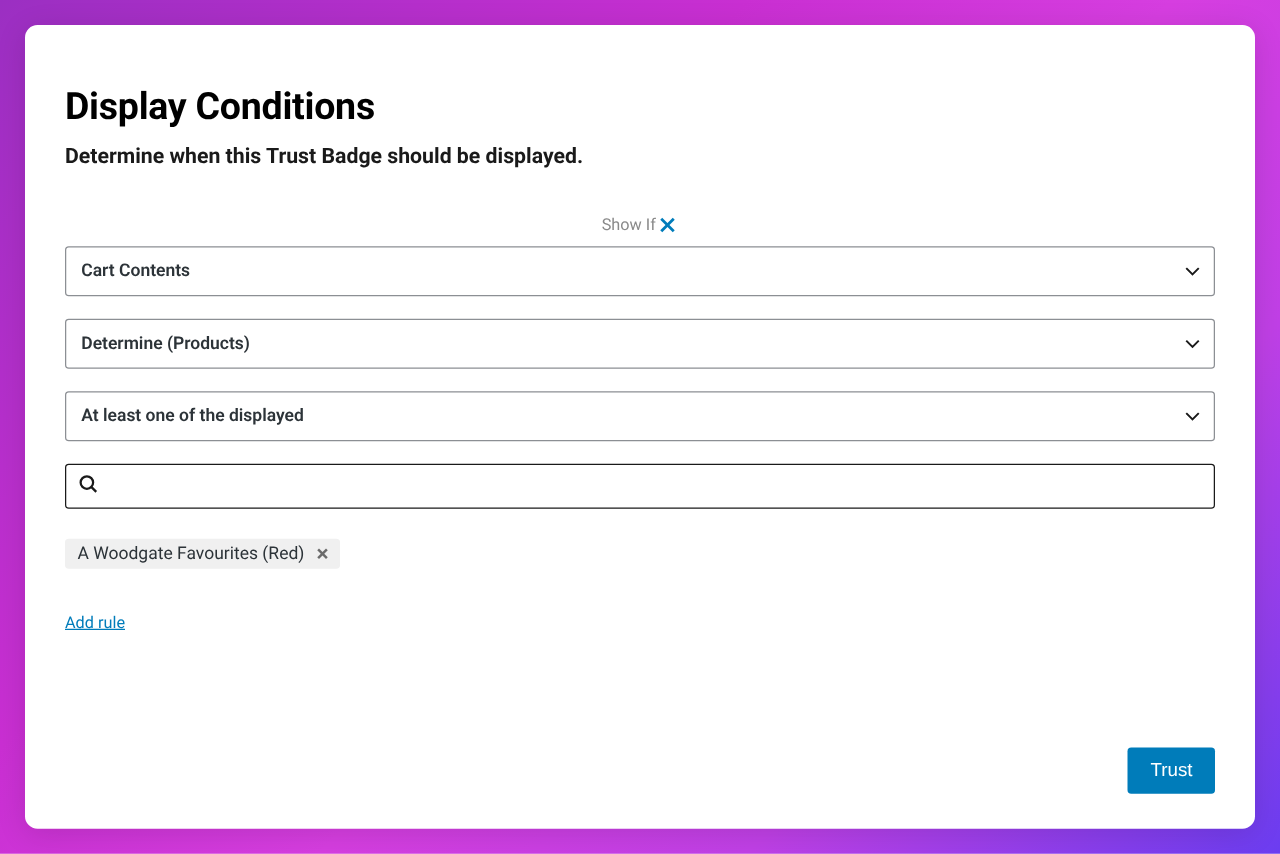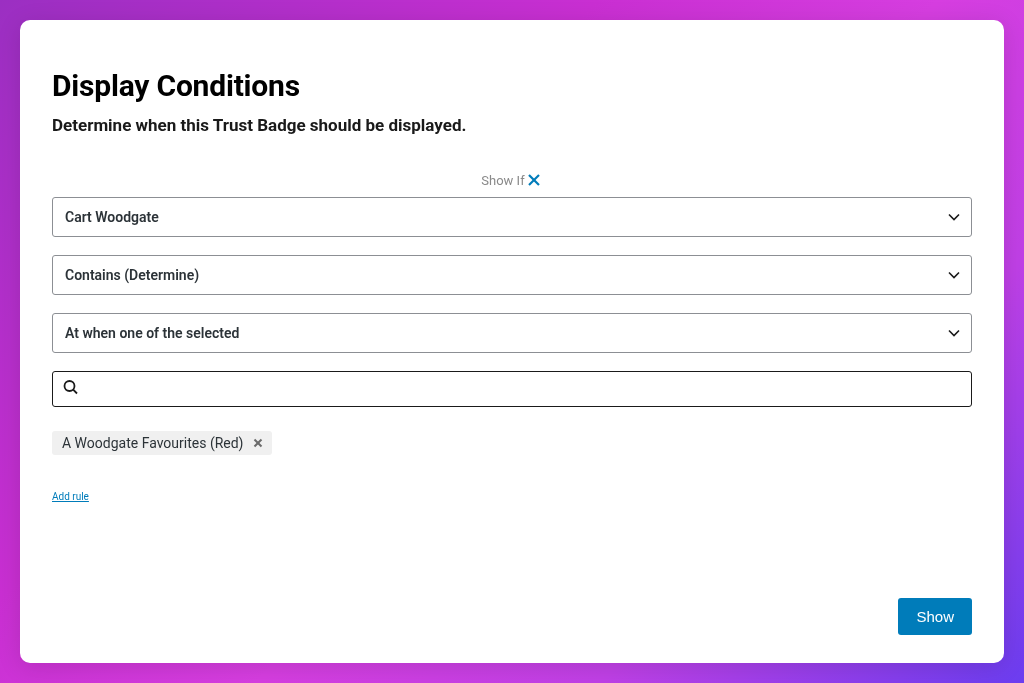--- a/index.html
+++ b/index.html
@@ -111,21 +111,21 @@
   }
   .tag-remove {
     width: 16px; height: 16px;
     display: inline-flex; align-items: center; justify-content: center;
     cursor: pointer;
     color: #6b6b6b;
   }
   .tag-remove svg { stroke: #6b6b6b; stroke-width: 2; }
   .add-rule {
     color: #007cba;
-    font-size: 10px;
+    font-size: 13px;
     text-decoration: underline;
     cursor: pointer;
     display: inline-block;
   }
   .footer {
     position: absolute;
     right: 32px;
     bottom: 28px;
   }
   .close-btn {
@@ -151,39 +151,39 @@
     <span class="show-if-label">Show If</span>
     <span class="remove-x">
       <svg width="14" height="14" viewBox="0 0 14 14" fill="none">
         <line x1="2" y1="2" x2="12" y2="12"></line>
         <line x1="12" y1="2" x2="2" y2="12"></line>
       </svg>
     </span>
   </div>
 
   <div class="select-row">
-    <div class="select">Cart Woodgate</div>
+    <div class="select">Cart Contents</div>
     <span class="select-caret">
       <svg width="12" height="8" viewBox="0 0 12 8" fill="none">
           <path d="M1 1.5 L6 6.5 L11 1.5" stroke="#1a1a1a" stroke-width="1.6" fill="none"></path>
         </svg>
     </span>
   </div>
 
   <div class="select-row">
-    <div class="select">Contains (Determine)</div>
+    <div class="select">Determine (Products)</div>
     <span class="select-caret">
       <svg width="12" height="8" viewBox="0 0 12 8" fill="none">
           <path d="M1 1.5 L6 6.5 L11 1.5" stroke="#1a1a1a" stroke-width="1.6" fill="none"></path>
         </svg>
     </span>
   </div>
 
   <div class="select-row">
-    <div class="select">At when one of the selected</div>
+    <div class="select">At least one of the displayed</div>
     <span class="select-caret">
       <svg width="12" height="8" viewBox="0 0 12 8" fill="none">
           <path d="M1 1.5 L6 6.5 L11 1.5" stroke="#1a1a1a" stroke-width="1.6" fill="none"></path>
         </svg>
     </span>
   </div>
 
   <div class="search-row">
     <span class="search-icon">
       <svg width="17" height="17" viewBox="0 0 17 17" fill="none">
@@ -202,16 +202,16 @@
           <line x1="1.5" y1="1.5" x2="8.5" y2="8.5"></line>
           <line x1="8.5" y1="1.5" x2="1.5" y2="8.5"></line>
         </svg>
       </span>
     </span>
   </div>
 
   <a class="add-rule">Add rule</a>
 
   <div class="footer">
-    <button class="close-btn">Show</button>
+    <button class="close-btn">Trust</button>
   </div>
 
 </div>
 
 </body></html>

